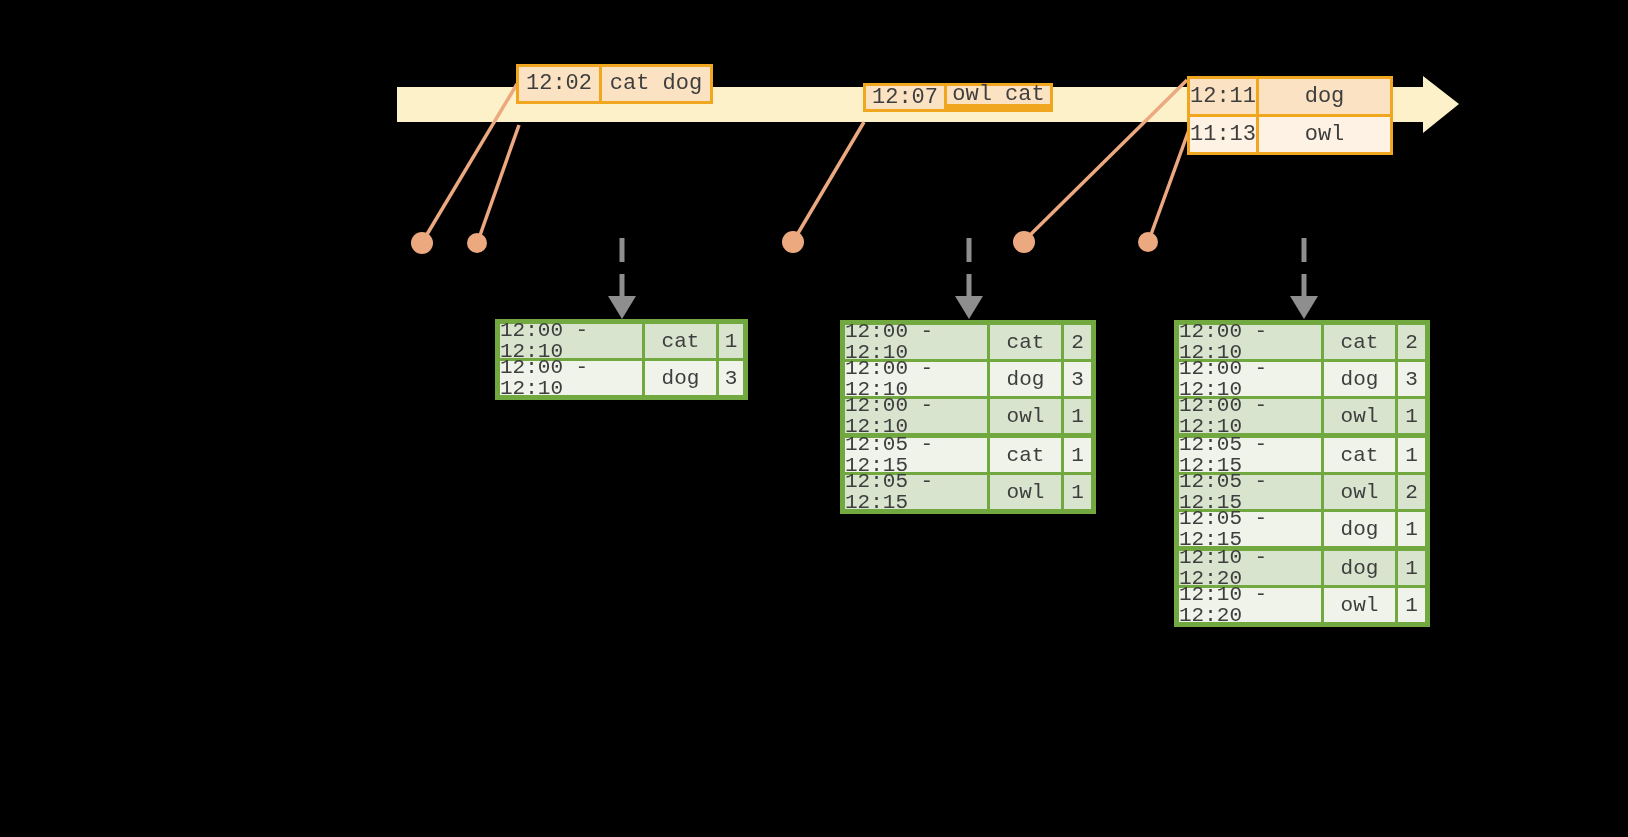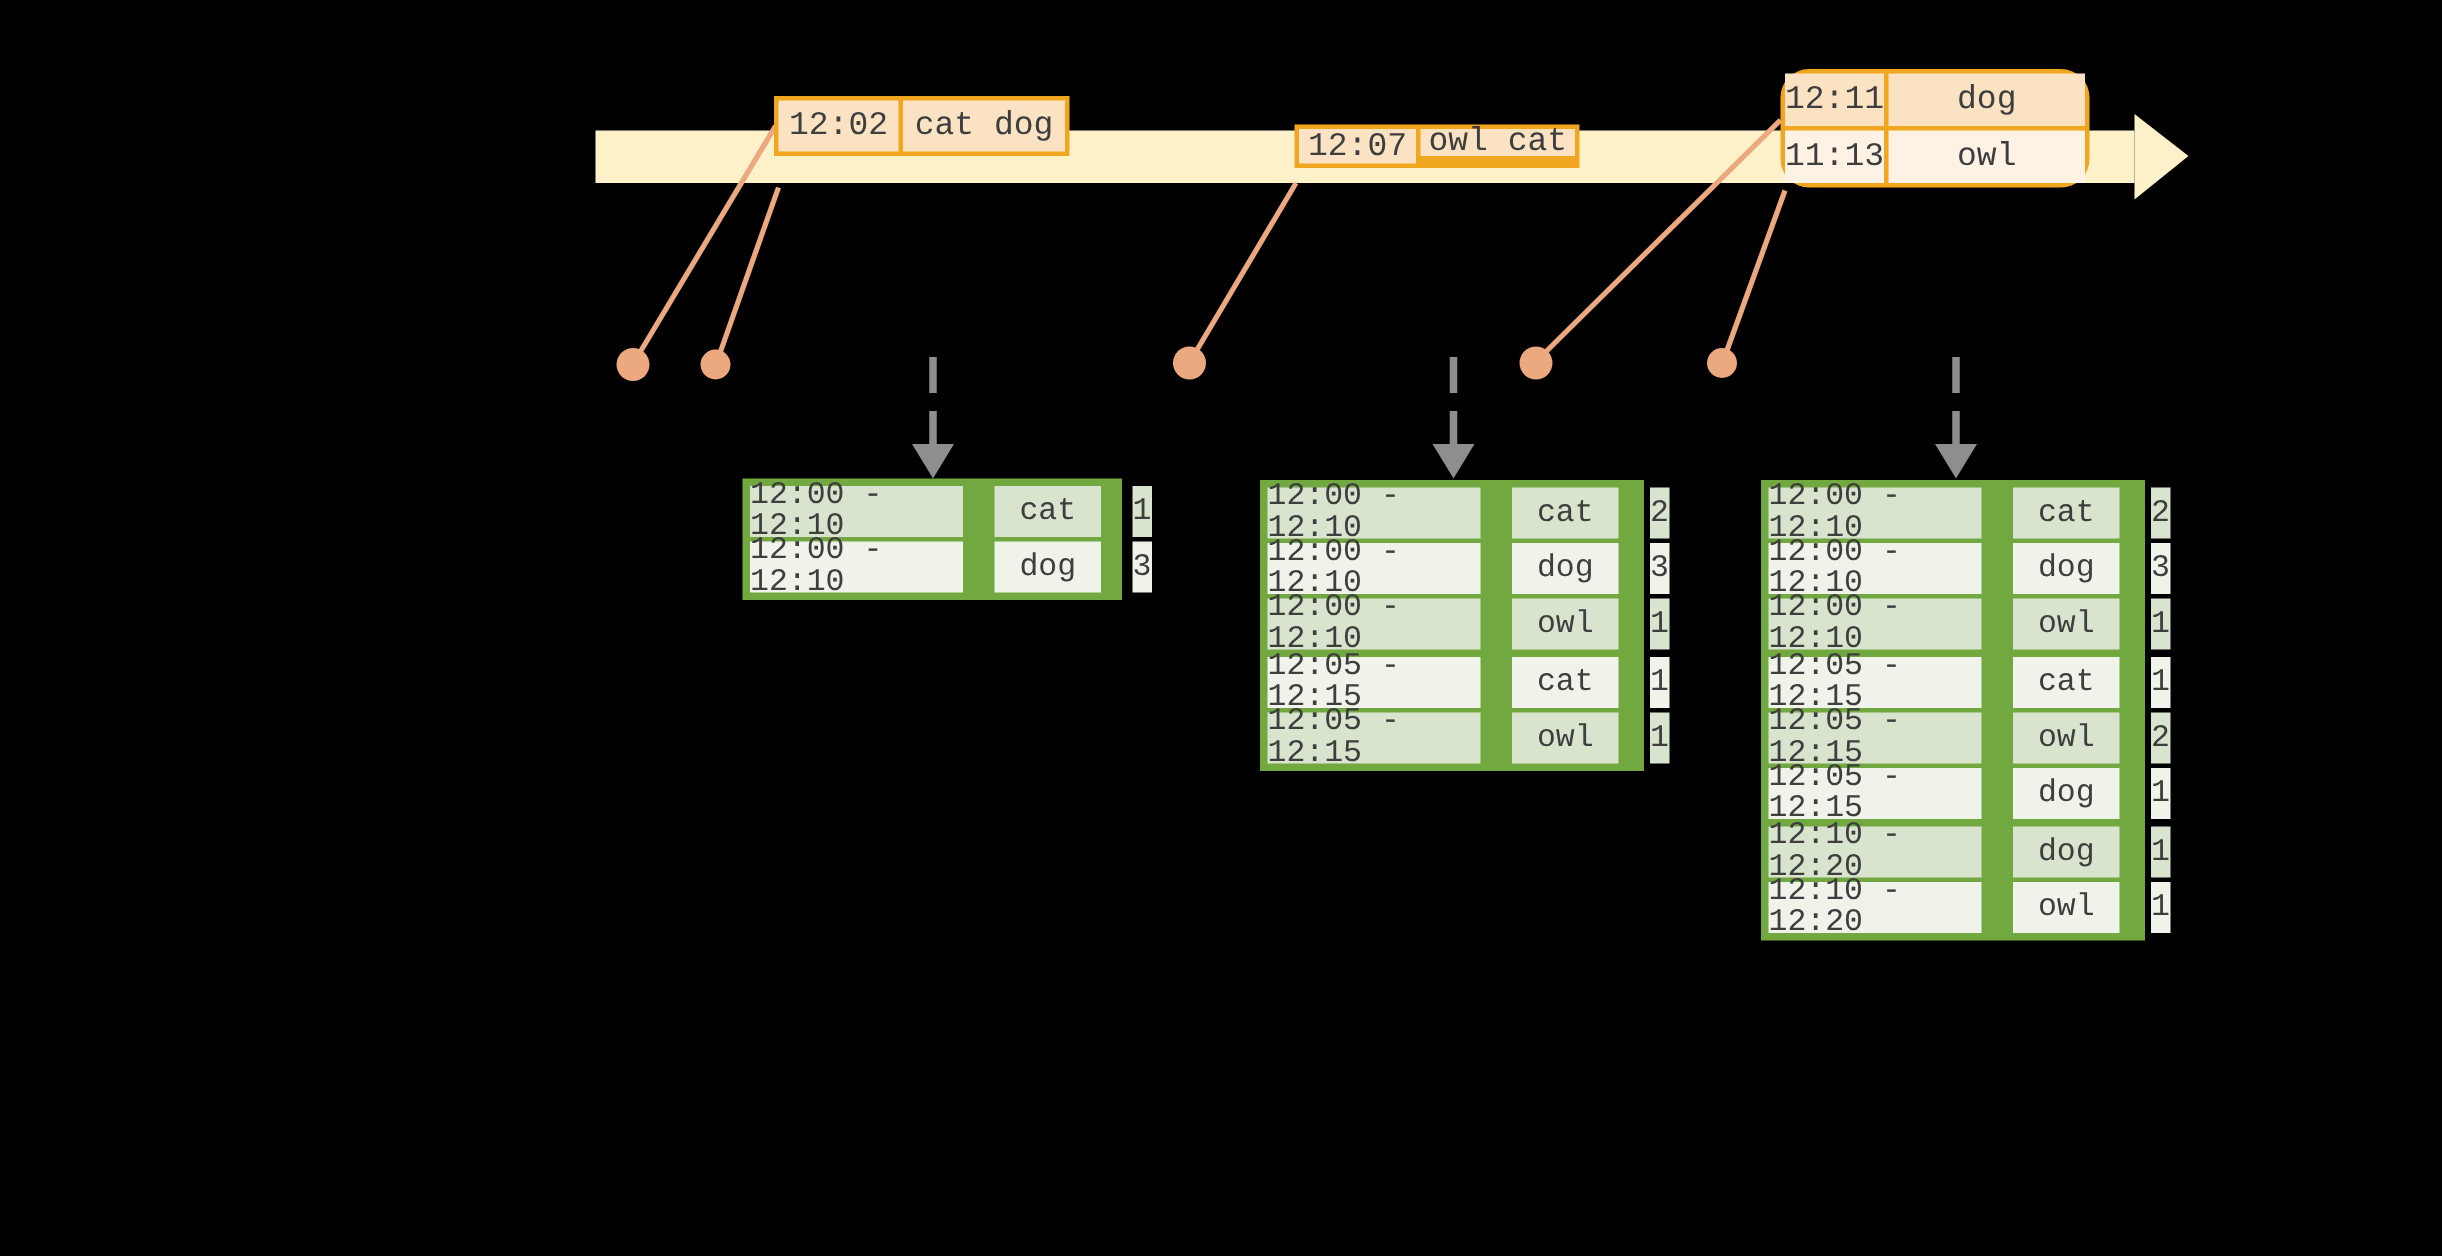--- a/index.html
+++ b/index.html
@@ -20,21 +20,21 @@
     font-size:22px;line-height:1;
   }
   .ecell.dark{background:var(--peach_dark,#fae2c3);}
   .ecell.light{background:var(--peach_light,#fdf2e4);}
 
   
   .gtable{
     position:absolute;display:flex;flex-direction:column;gap:3px;
     background:var(--green,#72a840);padding:5px;box-sizing:border-box;
   }
-  .grow{display:flex;gap:21px;}
+  .grow{display:flex;gap:3px;}
   .grow.group-start{margin-top:2px;}
   .gcell{
     display:flex;align-items:center;justify-content:center;
     font-size:21px;line-height:1;height:34px;
   }
   .gcell.dark{background:var(--cell_dark,#d8e4ce);}
   .gcell.light{background:var(--cell_light,#eff3ea);}
   .gwin{width:142px;flex:0 0 auto;}
   .gword{width:71px;flex:0 0 auto;}
   .gcount{flex:1 1 auto;}
@@ -91,21 +91,21 @@
     </div>
   </div>
 
   <div class="etable t2" style="left:863px;top:83px;width:190px;">
     <div class="erow">
       <div class="ecell etime dark">12:07</div>
       <div class="ecell eword dark">owl cat</div>
     </div>
   </div>
 
-  <div class="etable t3" style="left:1187px;top:46px;width:206px;border-radius:19px;">
+  <div class="etable t3" style="left:1187px;top:76px;width:206px;">
     <div class="erow">
       <div class="ecell etime dark">12:11</div>
       <div class="ecell eword dark">dog</div>
     </div>
     <div class="erow">
       <div class="ecell etime light">11:13</div>
       <div class="ecell eword light">owl</div>
     </div>
   </div>
 

